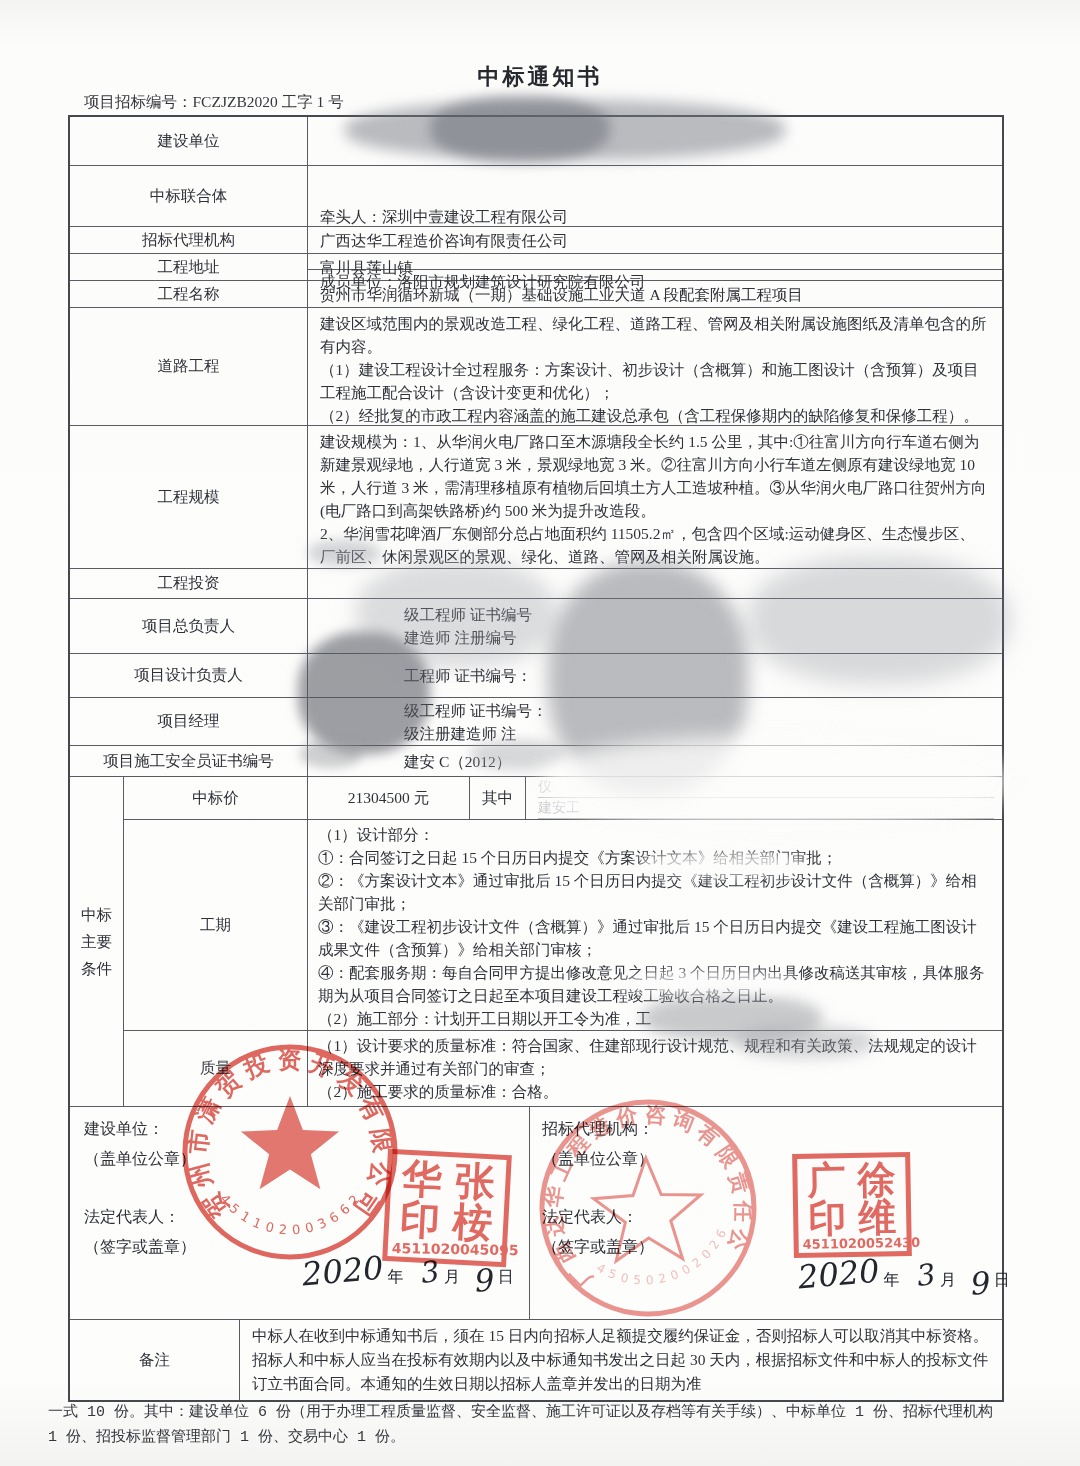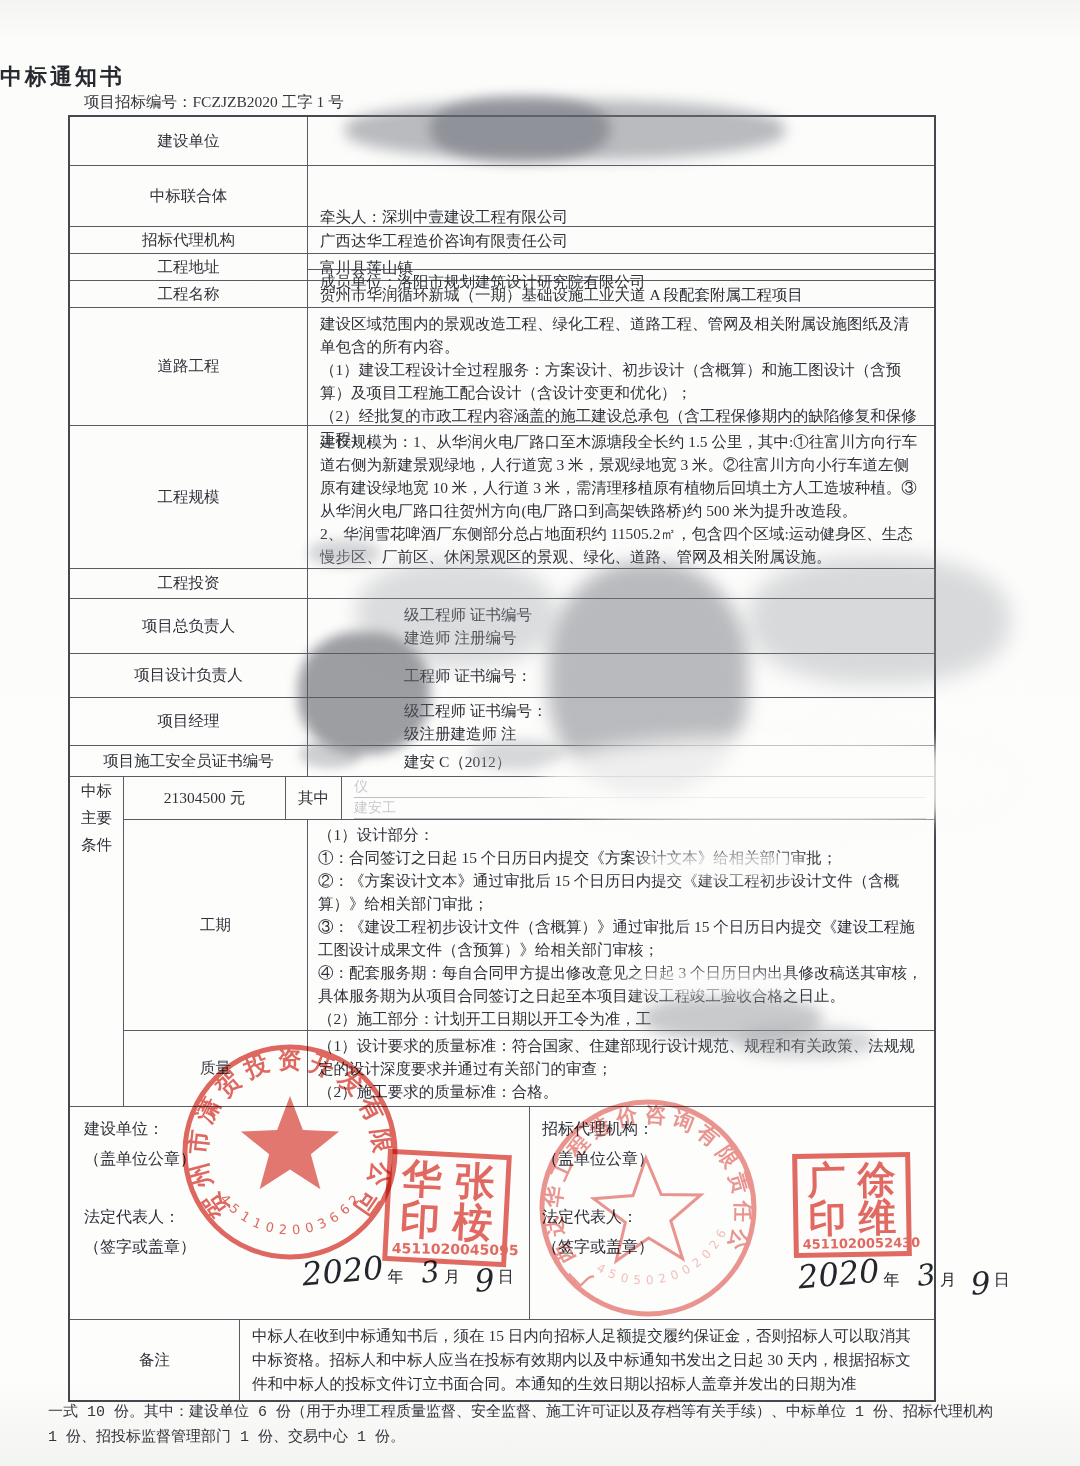--- a/index.html
+++ b/index.html
@@ -3,42 +3,42 @@
 <meta charset="utf-8">
 <style>
   html,body{margin:0;padding:0;}
   body{background:#e8e8e8;}
   .sheet{
     position:relative; width:1080px; height:1466px; margin:0 auto;
     background:linear-gradient(180deg,#f4f4f3 0%, #fcfcfb 3%, #fdfdfc 94%, #f3f3f2 100%);
     font-family:"Liberation Serif","DejaVu Serif",serif;
     color:#2e3138; overflow:hidden;
   }
-  .title{position:absolute; left:0; top:62px; width:100%; text-align:left;
+  .title{position:absolute; left:0; top:62px; width:100%; text-align:center;
     font-size:22px; font-weight:bold; letter-spacing:3px; color:#26292e;}
   .proj-no{position:absolute; left:84px; top:92px; font-size:15.5px; color:#33363c;}
 
-  .doc-table{position:absolute; left:68px; top:115px; width:868px;
+  .doc-table{position:absolute; left:68px; top:115px; width:936px;
     border:2px solid #45484e; box-sizing:border-box; font-size:15.5px;}
   .trow{display:flex; border-top:1px solid #595c62; box-sizing:border-box;}
   .trow:first-child{border-top:none;}
   .lbl{width:238px; flex:0 0 238px; display:flex; align-items:center; justify-content:center;
     text-align:center; border-right:1px solid #595c62; box-sizing:border-box; padding:2px 4px;}
   .val{flex:1; display:flex; align-items:center; padding:2px 12px; box-sizing:border-box; line-height:23px;}
   .ml{white-space:pre-line; align-items:flex-start; padding-top:4px;}
   .subcol{flex:1; display:flex; flex-direction:column;}
   .subrow{display:flex; align-items:center; padding:2px 12px; box-sizing:border-box; border-top:1px solid #595c62;margin-top:39px;}
   .subrow:first-child{border-top:none;}
   .indent{padding-left:96px;}
   .two-line{flex-direction:column; align-items:flex-start; justify-content:center;}
 
   
   .bid-block{display:flex; border-top:1px solid #595c62;}
   .bid-side{width:54px; flex:0 0 54px; border-right:1px solid #595c62; box-sizing:border-box;
-    display:flex; align-items:flex-start; justify-content:center;}
+    display:flex; align-items:center; justify-content:center;}
   .bid-side span{display:block; width:34px; word-break:break-all; line-height:27px; text-align:center;}
   .bid-main{flex:1; display:flex; flex-direction:column;}
   .bid-row{display:flex; border-top:1px solid #595c62; box-sizing:border-box;}
   .bid-row:first-child{border-top:none;}
   .bid-lbl{width:184px; flex:0 0 184px; display:flex; align-items:center; justify-content:center;
     border-right:1px solid #595c62; box-sizing:border-box;}
   .price-val{width:162px; flex:0 0 162px; display:flex; align-items:center; justify-content:center;
     border-right:1px solid #595c62; box-sizing:border-box;}
   .price-qual{width:56px; flex:0 0 56px; display:flex; align-items:center; justify-content:center;
     border-right:1px solid #595c62; box-sizing:border-box;}
@@ -163,20 +163,21 @@
       <div class="lbl">项目施工安全员证书编号</div>
       <div class="val indent">建安 C（2012）</div>
     </div>
 
     <div class="bid-block">
       <div class="bid-side">
         <span>中标主要条件</span>
       </div>
       <div class="bid-main">
         <div class="bid-row" style="height:42px">
+          <div class="bid-lbl">中标价</div>
           <div class="price-val">21304500 元</div>
           <div class="price-qual">其中</div>
           <div class="price-rest">
             <div class="blank-line">仪</div>
             <div class="blank-line">建安工</div>
           </div>
         </div>
         <div class="bid-row" style="height:211px">
           <div class="bid-lbl">工期</div>
           <div class="bid-text">（1）设计部分：

